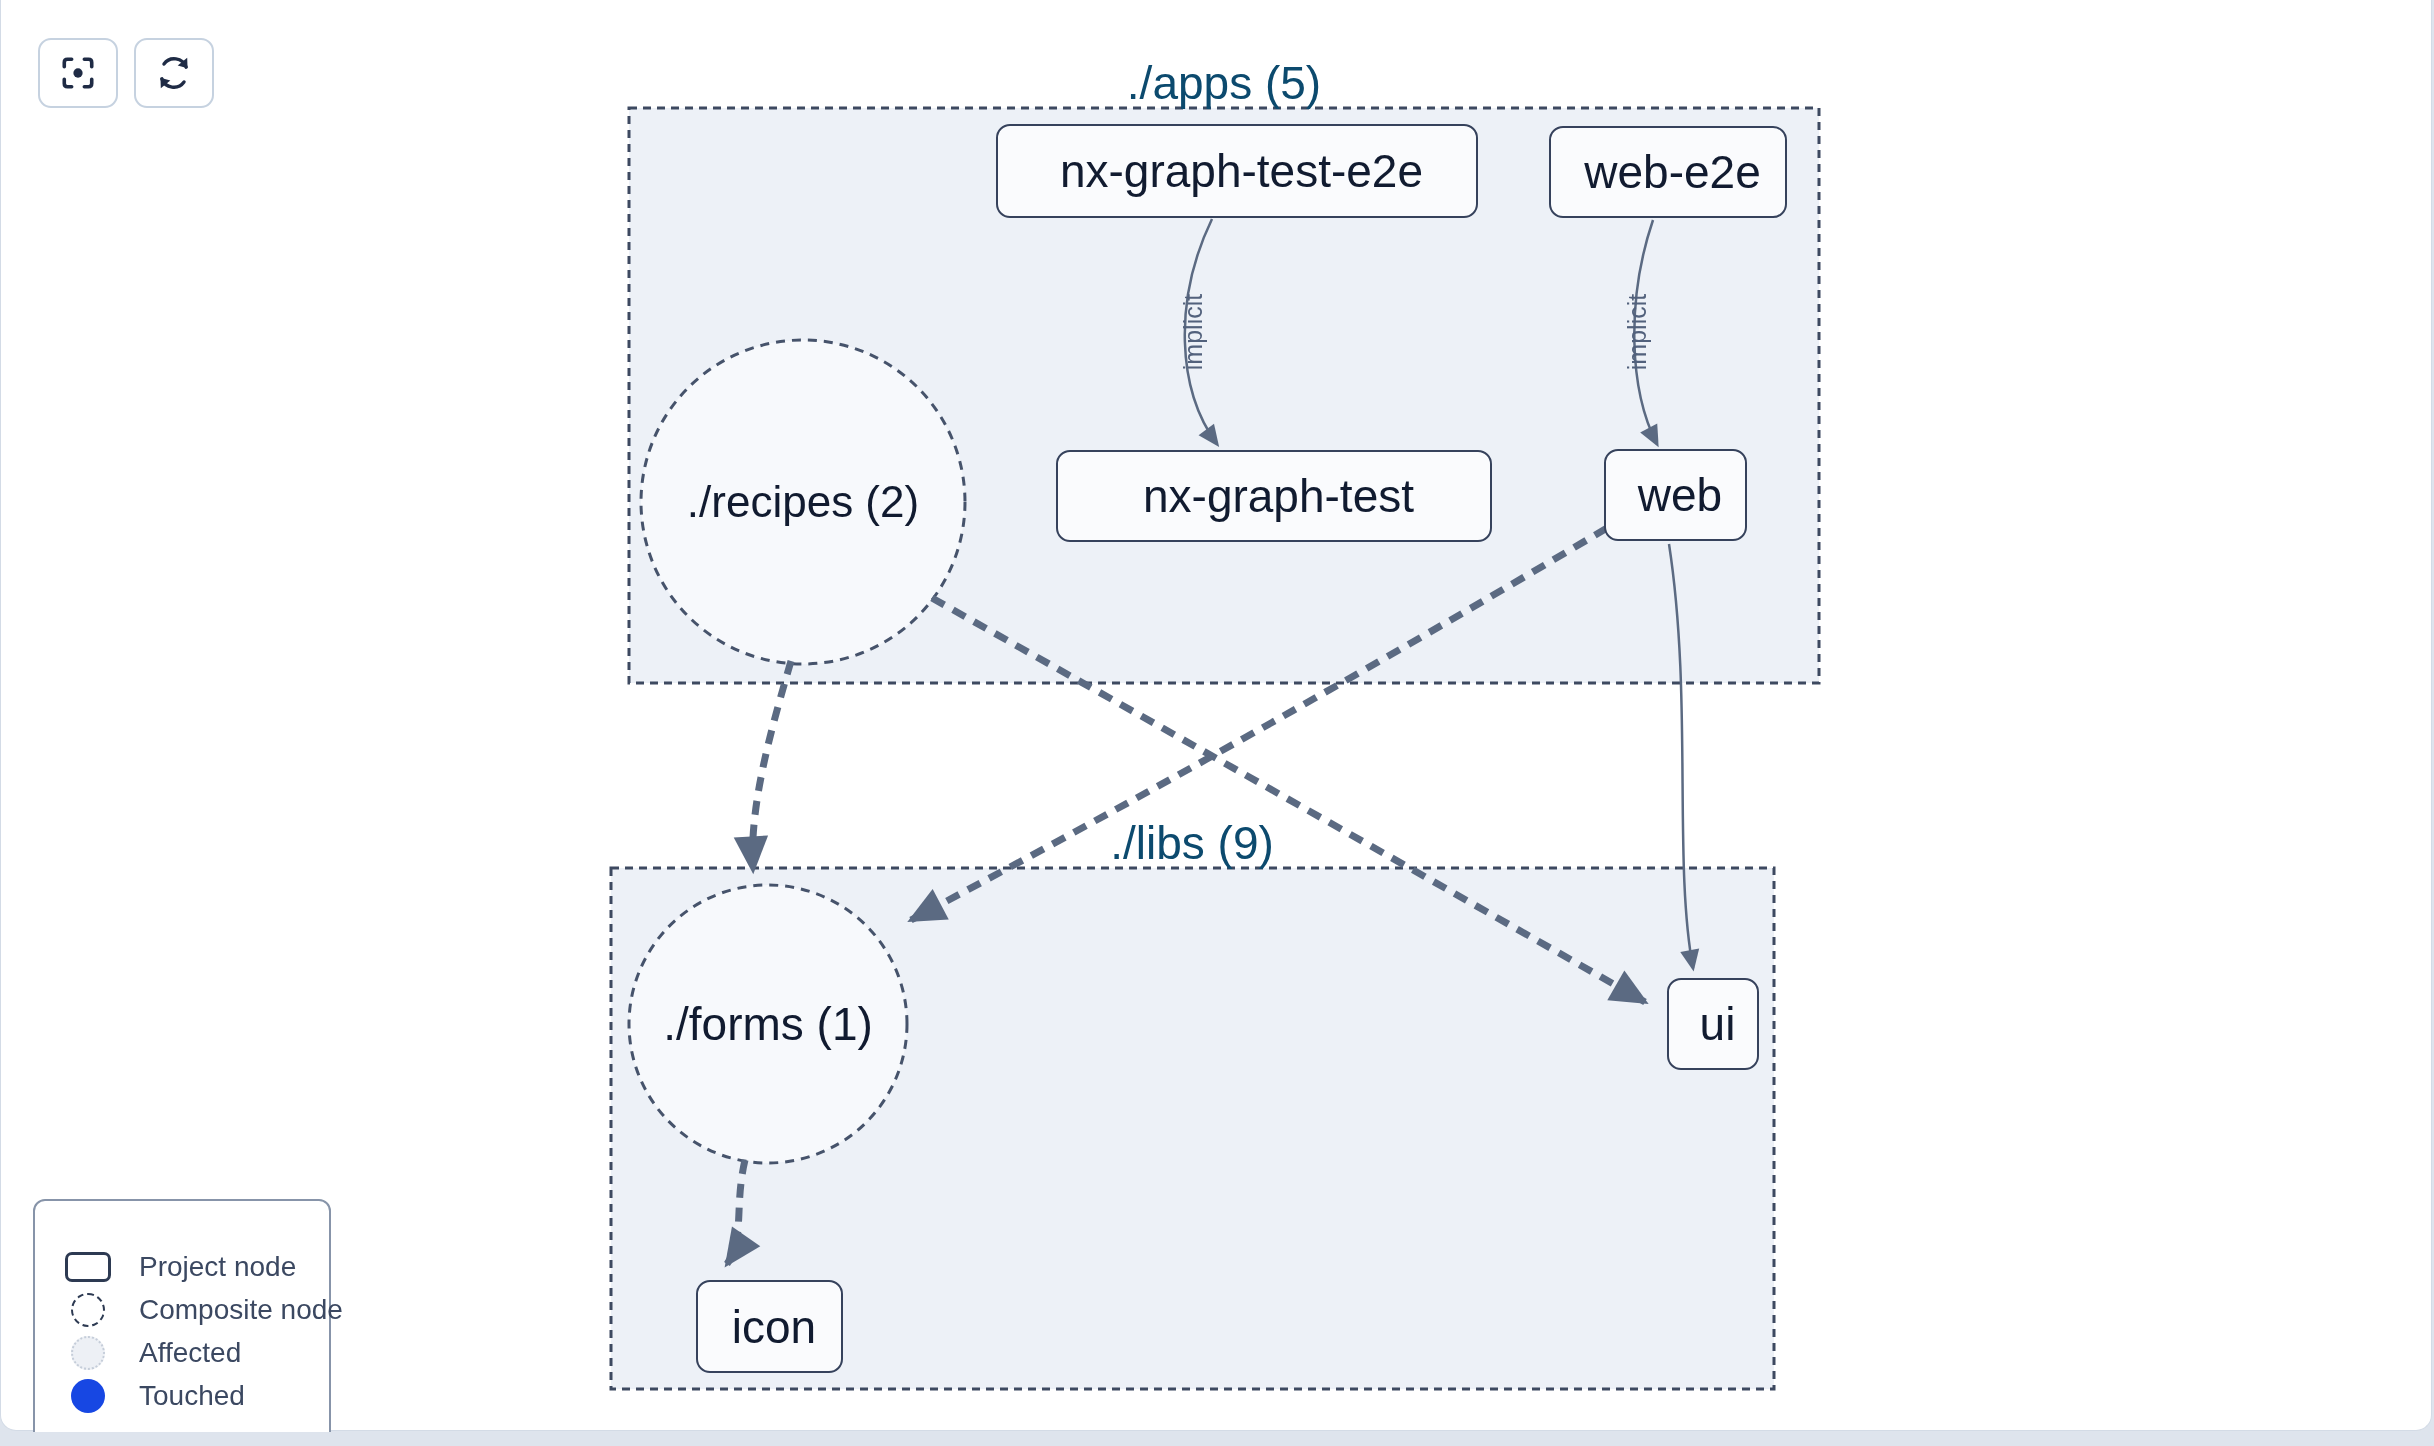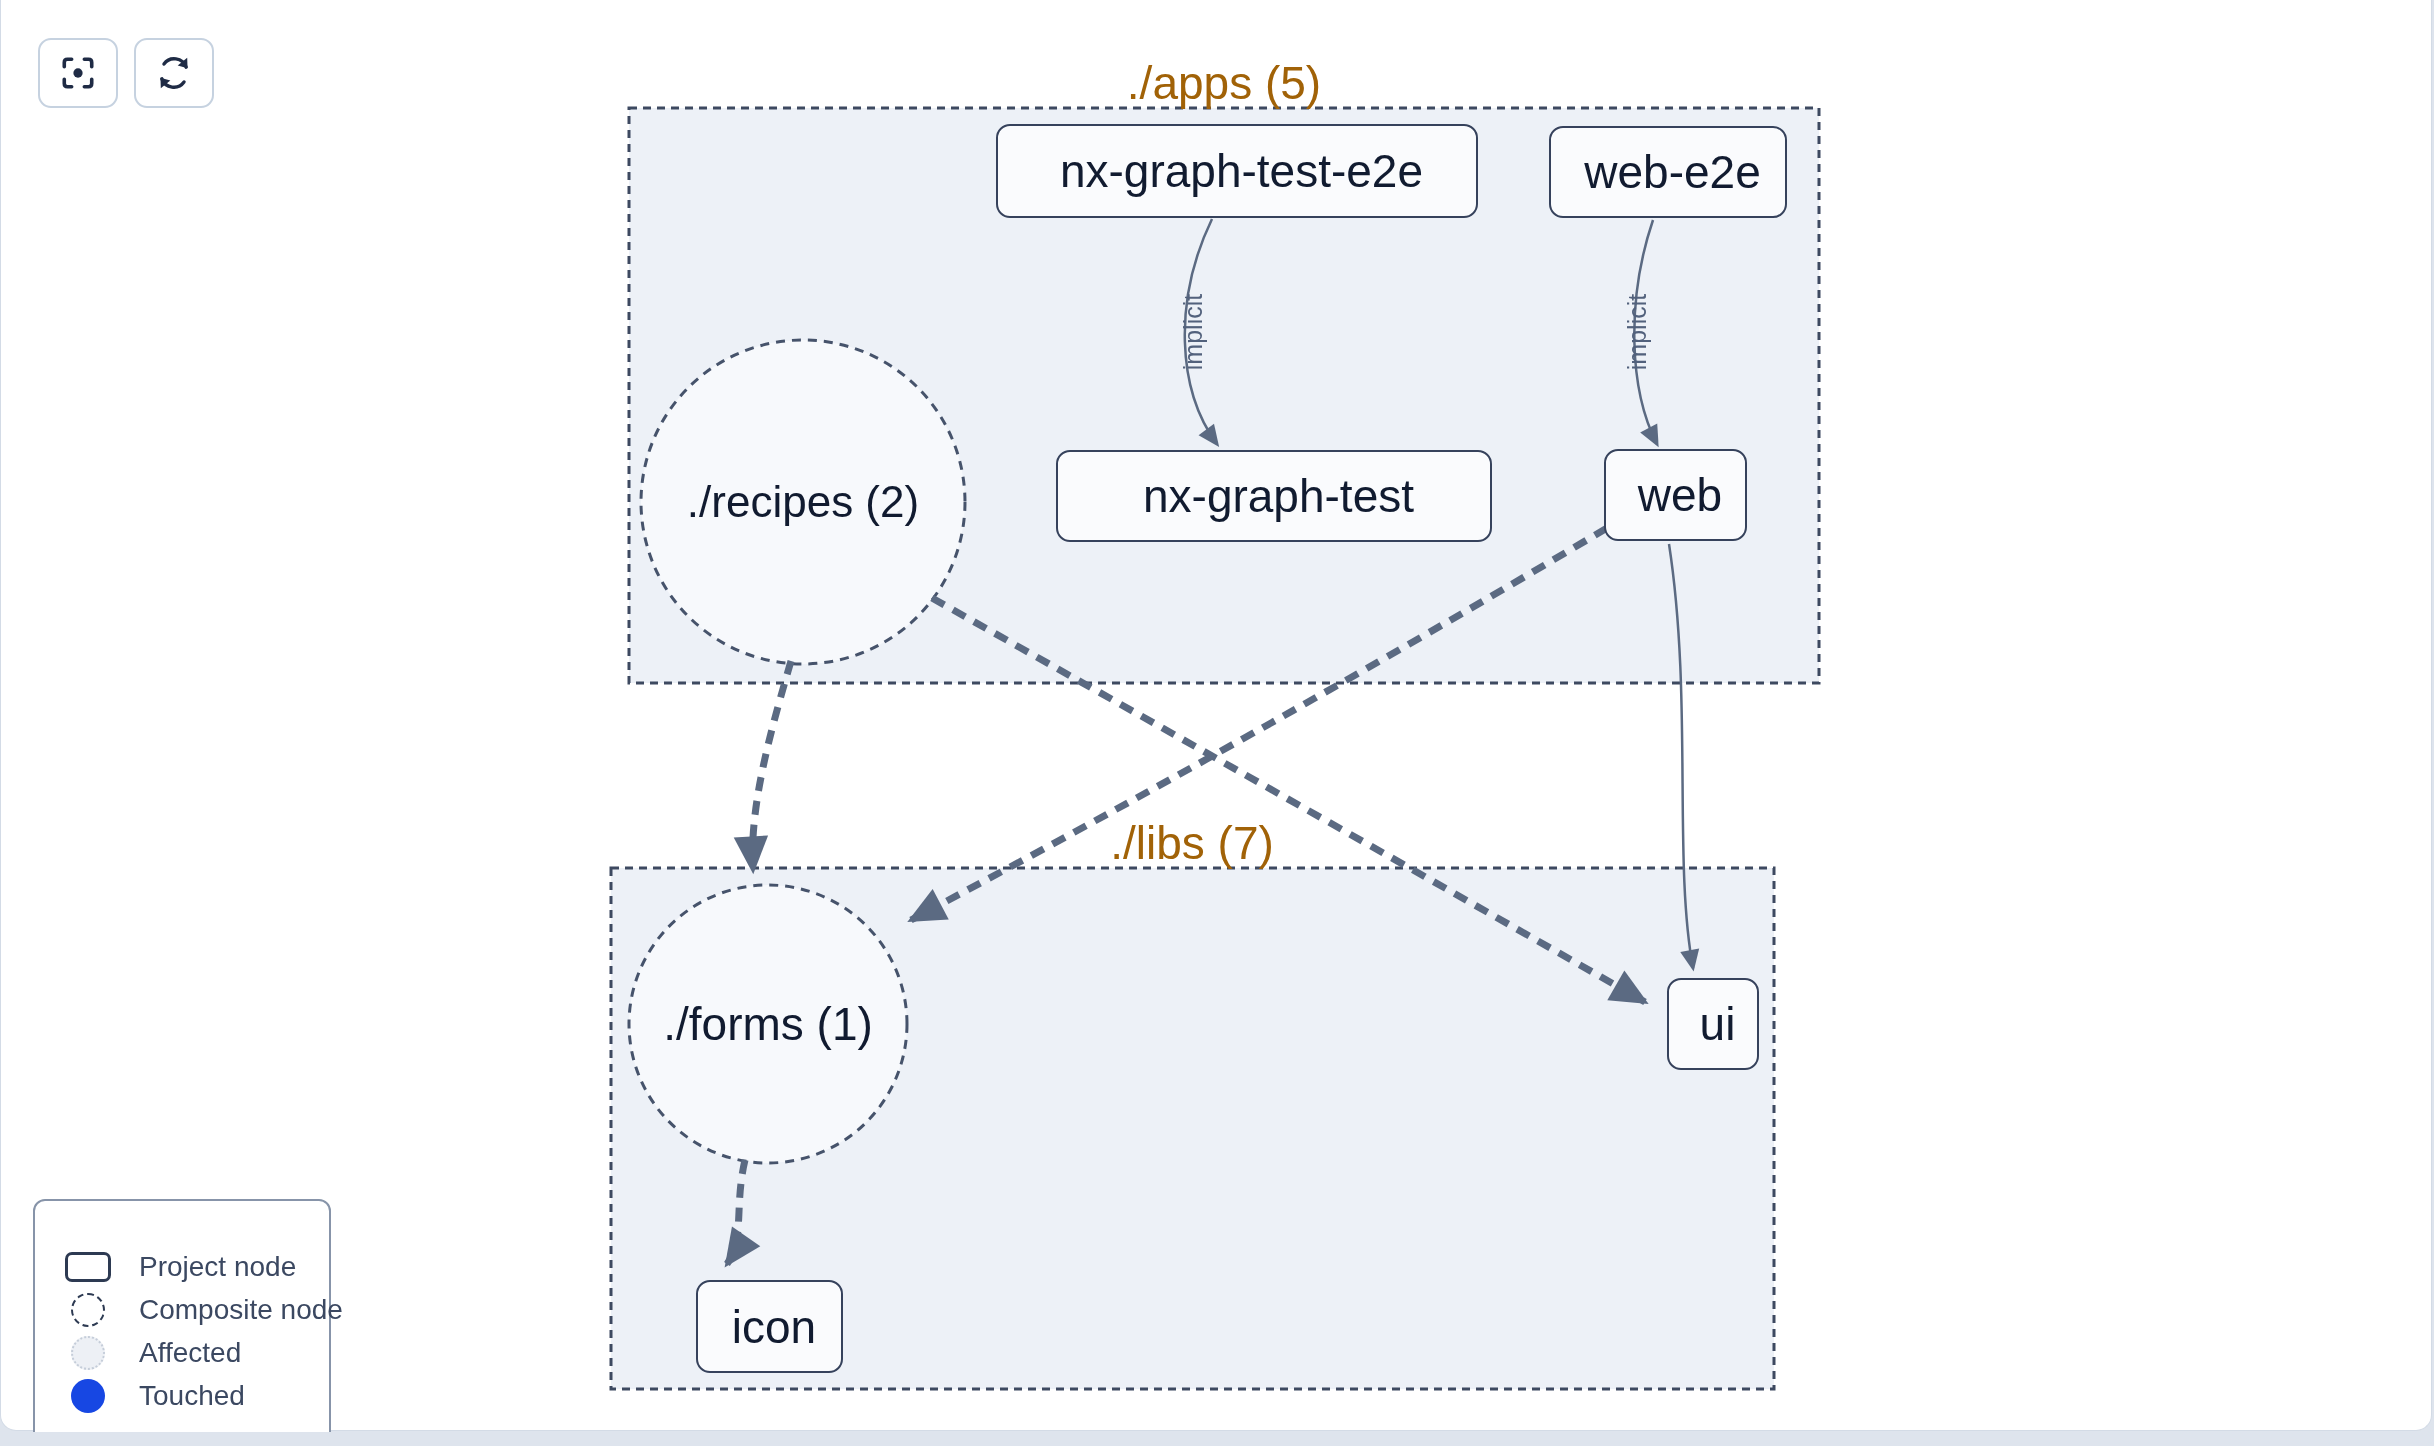--- a/index.html
+++ b/index.html
@@ -11,21 +11,21 @@
   
   .tool-btn{position:absolute;width:80px;height:70px;background:#ffffff;border:2px solid #c6d2e0;
             border-radius:13px;display:flex;align-items:center;justify-content:center;cursor:pointer;box-sizing:border-box;}
   .tool-btn svg{display:block;}
   
   .node{position:absolute;box-sizing:border-box;background:#fafbfd;border:2.5px solid #36425c;
         border-radius:14px;display:flex;align-items:center;justify-content:center;
         font-size:46px;color:#111b30;cursor:pointer;white-space:nowrap;padding-left:9px;}
   .composite-label{position:absolute;display:flex;align-items:center;justify-content:center;
         font-size:44px;color:#111b30;cursor:pointer;white-space:nowrap;border-radius:50%;}
-  .group-label{position:absolute;transform:translateX(-50%);font-size:46px;color:#a16207;white-space:nowrap;}
+  .group-label{position:absolute;transform:translateX(-50%);font-size:46px;color:#0c4a6e;white-space:nowrap;}
   .edge-label{position:absolute;transform:translate(-50%,-50%) rotate(-90deg);font-size:25px;color:#52617c;white-space:nowrap;}
   
   .legend{position:absolute;left:32px;top:1199px;width:298px;height:264px;background:#ffffff;
           border:2px solid #8794a9;border-radius:12px;box-sizing:border-box;
           display:flex;flex-direction:column;justify-content:center;padding:13px 0;}
   .legend-row{display:flex;align-items:center;height:43px;padding-left:24px;}
   .legend-ic{width:58px;display:flex;align-items:center;justify-content:center;flex:0 0 58px;}
   .legend-txt{font-size:28px;color:#3b4861;margin-left:22px;white-space:nowrap;}
   .ic-rect{width:46px;height:30px;border:3px solid #2d3a52;border-radius:7px;box-sizing:border-box;background:#fff;}
   .ic-circle-dashed{width:34px;height:34px;border:2.5px dashed #2d3a52;border-radius:50%;box-sizing:border-box;background:#fff;}
@@ -59,21 +59,21 @@
       <path d="M 1652 220 C 1625 300, 1628 390, 1656 444" fill="none" stroke="#5b6a82" stroke-width="2.5" marker-end="url(#mSmall)"></path>
       <path d="M 1668 544 C 1692 700, 1672 860, 1692 968" fill="none" stroke="#5b6a82" stroke-width="2.5" marker-end="url(#mSmall)"></path>
 
       <path d="M 790 661 C 770 730, 748 806, 752 870" fill="none" stroke="#5b6a82" stroke-width="7" stroke-dasharray="14 10" marker-end="url(#mBig)"></path>
       <path d="M 931 598 Q 1290 800 1644 1002" fill="none" stroke="#5b6a82" stroke-width="7" stroke-dasharray="14 10" marker-end="url(#mBig)"></path>
       <path d="M 1606 528 Q 1250 740 910 920" fill="none" stroke="#5b6a82" stroke-width="7" stroke-dasharray="14 10" marker-end="url(#mBig)"></path>
       <path d="M 744 1160 C 733 1207, 744 1238, 726 1264" fill="none" stroke="#5b6a82" stroke-width="7" stroke-dasharray="14 10" marker-end="url(#mBig)"></path>
     </svg>
 
     <div class="group-label" style="left:1223px;top:56px;">./apps (5)</div>
-    <div class="group-label" style="left:1191px;top:816px;">./libs (7)</div>
+    <div class="group-label" style="left:1191px;top:816px;">./libs (9)</div>
 
     <div class="edge-label" style="left:1192px;top:332px;">implicit</div>
     <div class="edge-label" style="left:1636px;top:332px;">implicit</div>
 
     <div class="node" style="left:995px;top:124px;width:482px;height:94px;">nx-graph-test-e2e</div>
     <div class="node" style="left:1548px;top:126px;width:238px;height:92px;">web-e2e</div>
     <div class="node" style="left:1055px;top:450px;width:436px;height:92px;">nx-graph-test</div>
     <div class="node" style="left:1603px;top:449px;width:143px;height:92px;">web</div>
     <div class="node" style="left:1666px;top:978px;width:92px;height:92px;">ui</div>
     <div class="node" style="left:695px;top:1280px;width:147px;height:93px;">icon</div>

